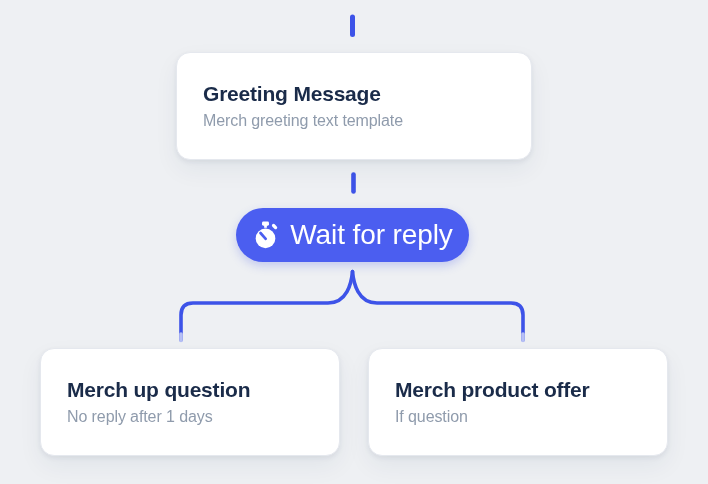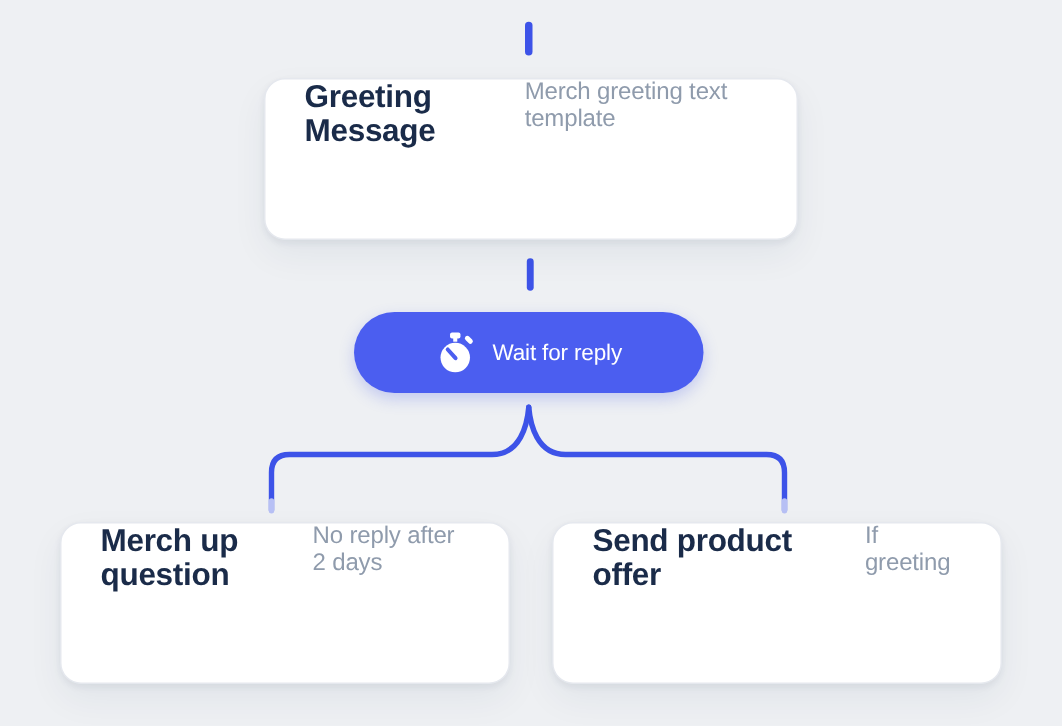--- a/index.html
+++ b/index.html
@@ -29,21 +29,21 @@
     width: 708px; height: 484px;
     pointer-events: none;
   }
   .node-card {
     position: absolute;
     background: var(--card-bg);
     border: 1px solid var(--card-border);
     border-radius: 14px;
     box-shadow: 0 2px 5px rgba(23,43,77,0.07), 0 10px 24px rgba(23,43,77,0.06);
     display: flex;
-    flex-direction: row;
+    flex-direction: column;
     justify-content: center;
     gap: 7px;
     padding: 0 24px 0 26px;
     cursor: pointer;
   }
   .node-title {
     font-size: 21px;
     font-weight: 700;
     letter-spacing: -0.2px;
     color: var(--title-color);
@@ -68,21 +68,21 @@
     border-radius: 27px;
     display: flex;
     align-items: center;
     justify-content: center;
     gap: 11px;
     box-shadow: 0 4px 10px rgba(67,86,233,0.25);
     cursor: pointer;
   }
   .wait-pill .pill-label {
     color: var(--pill-text);
-    font-size: 15px;
+    font-size: 28px;
     font-weight: 500;
     letter-spacing: -0.1px;
   }
   .stopwatch { width: 27px; height: 29px; display: block; }
   .stroke-line { stroke: var(--line-blue); fill: none; }
   .stroke-fade { stroke: var(--line-fade); fill: none; }
 </style>
 </head>
 <body>
 
@@ -113,21 +113,21 @@
       <rect x="12.6" y="3.5" width="2.8" height="3.5" fill="#ffffff"></rect>
       <rect x="20.2" y="4.0" width="6.4" height="3.4" rx="1.7" fill="#ffffff" transform="rotate(45 23.4 5.7)"></rect>
       <circle cx="14" cy="18" r="10.2" fill="#ffffff"></circle>
       <line x1="14.2" y1="18.4" x2="8.8" y2="12.4" stroke="var(--pill-blue)" stroke-width="2.8" stroke-linecap="round"></line>
     </svg>
     <span class="pill-label">Wait for reply</span>
   </div>
 
   <div class="node-card card-followup">
     <div class="node-title">Merch up question</div>
-    <div class="node-subtitle">No reply after 2 days</div>
+    <div class="node-subtitle">No reply after 1 days</div>
   </div>
 
   <div class="node-card card-offer">
-    <div class="node-title">Send product offer</div>
-    <div class="node-subtitle">If greeting</div>
+    <div class="node-title">Merch product offer</div>
+    <div class="node-subtitle">If question</div>
   </div>
 
 </div>
 
 </body></html>

